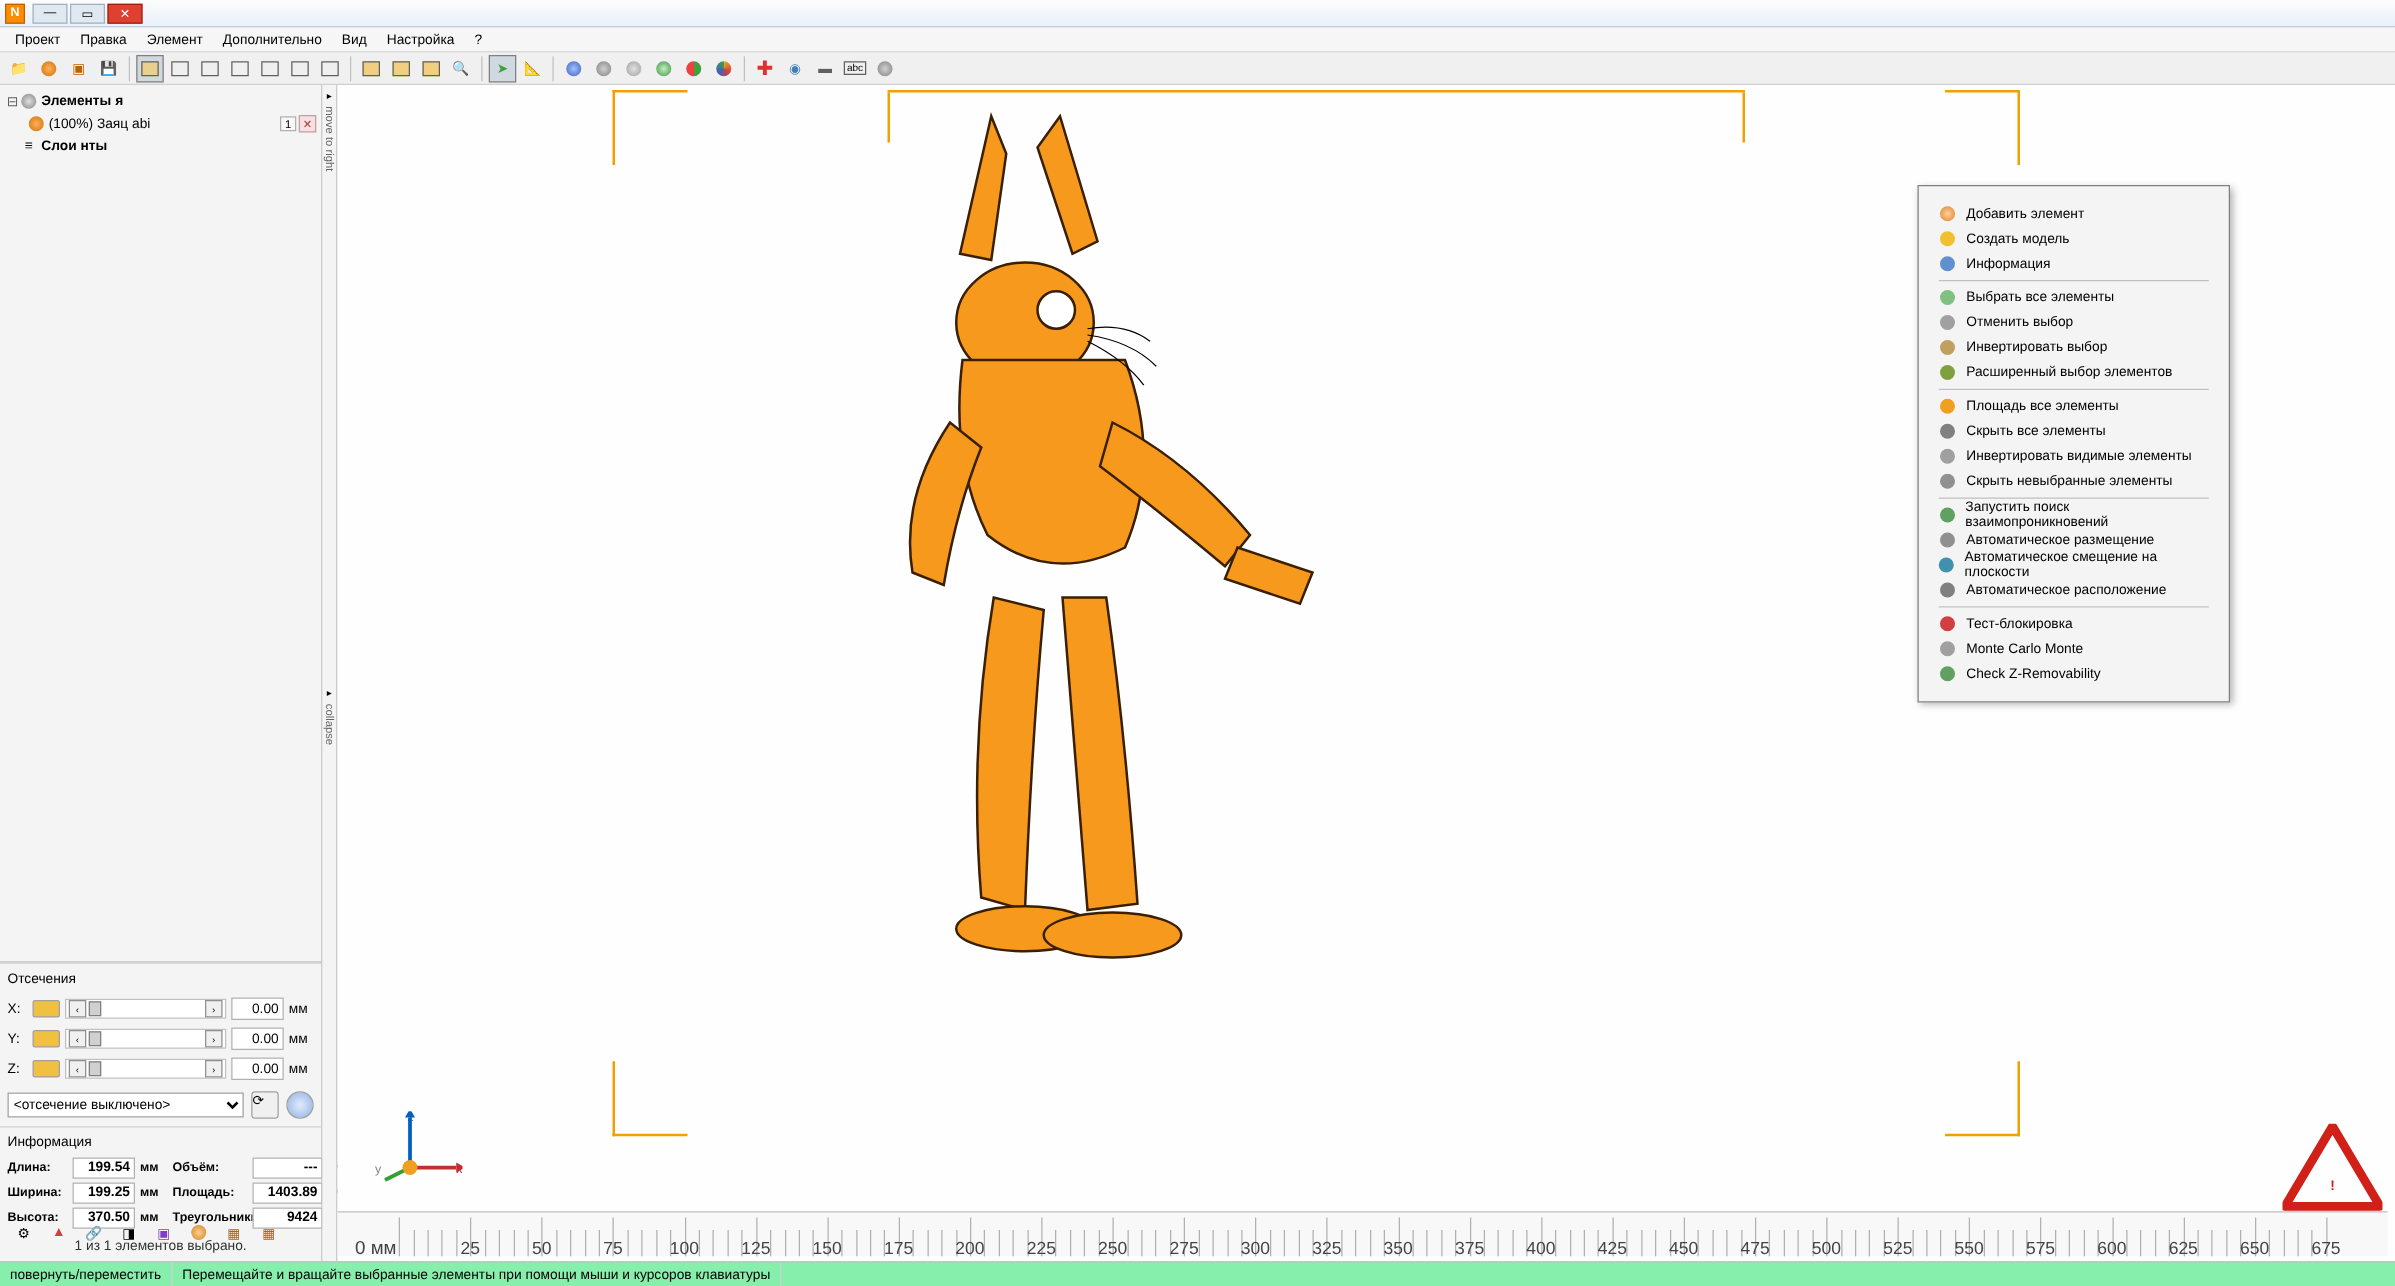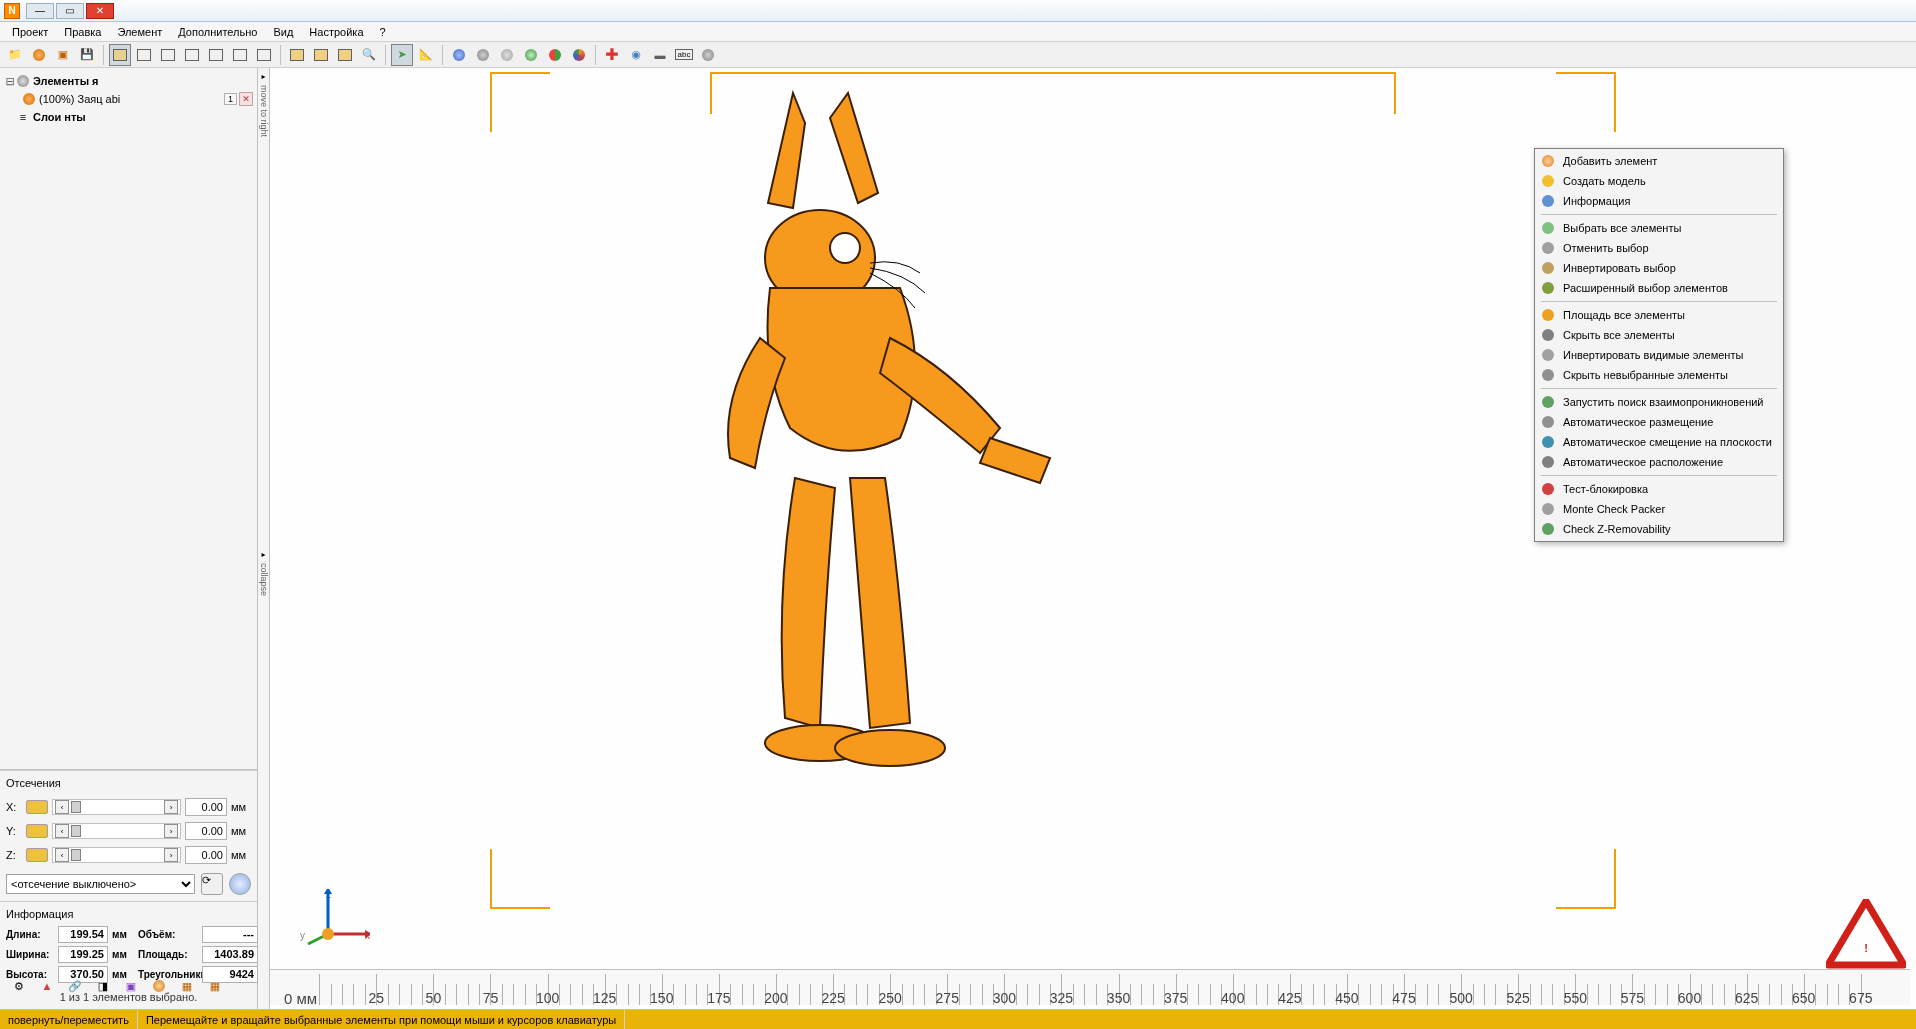--- a/index.html
+++ b/index.html
@@ -59,21 +59,21 @@
 .info-grid { display: grid; grid-template-columns: 48px 50px 22px 60px 56px 24px; gap: 3px 4px; align-items: center; font-weight: bold; }
 .info-grid .v { border: 1px solid #b0b0b0; background: #fff; text-align: right; padding: 1px 3px; height: 17px; }
 .info-grid .lbl, .info-grid .u { font-size: 10px; }
 .info-footer { text-align: center; margin-top: 8px; color: #333; }
 
 
 .bottom-tools { position: absolute; bottom: 20px; left: 4px; height: 46px; display: flex; align-items: center; gap: 6px; padding: 4px; z-index: 3; }
 .bottom-tools .bt { width: 22px; height: 22px; display: flex; align-items: center; justify-content: center; }
 
 
-.statusbar { position: absolute; bottom: 0; left: 0; right: 0; height: 20px; background: #eab308; border-top: 1px solid #c0c0c0; display: flex; align-items: center; }
+.statusbar { position: absolute; bottom: 0; left: 0; right: 0; height: 20px; background: #86efac; border-top: 1px solid #c0c0c0; display: flex; align-items: center; }
 .statusbar .cell { padding: 0 8px; border-right: 1px solid #d0d0d0; height: 100%; display: flex; align-items: center; }
 
 
 .bracket { position: absolute; border: 2px solid #f0a000; }
 .bracket.tl { top: 4px; left: 220px; width: 60px; height: 60px; border-right: none; border-bottom: none; }
 .bracket.tr { top: 4px; right: 300px; width: 60px; height: 60px; border-left: none; border-bottom: none; }
 .bracket.bl { bottom: 100px; left: 220px; width: 60px; height: 60px; border-right: none; border-top: none; }
 .bracket.br { bottom: 100px; right: 300px; width: 60px; height: 60px; border-left: none; border-top: none; }
 .bbox-top { position: absolute; top: 4px; left: 440px; right: 520px; height: 0; border-top: 2px solid #f0a000; }
 .bbox-top::before, .bbox-top::after { content: ''; position: absolute; top: 0; width: 2px; height: 40px; background: #f0a000; }
@@ -91,21 +91,21 @@
 
 
 .ruler { position: absolute; left: 0; right: 6px; bottom: 4px; height: 36px; border-top: 1px solid #c0c0c0; background: #f8f8f8; }
 .ruler-ticks { position: relative; height: 100%; }
 .ruler-tick { position: absolute; top: 4px; bottom: 0; width: 1px; background: #b0b0b0; }
 .ruler-tick.minor { top: 14px; }
 .ruler-lbl { position: absolute; top: 20px; font-size: 14px; color: #444; transform: translateX(-50%); }
 .ruler-unit { position: absolute; left: 14px; top: 20px; font-size: 15px; color: #444; }
 
 
-.ctx-menu { position: absolute; top: 80px; right: 132px; width: 250px; background: #f4f4f4; border: 1px solid #808080; box-shadow: 2px 2px 6px rgba(0,0,0,0.3); padding: 2px; z-index: 10; }
+.ctx-menu { position: absolute; top: 80px; right: 132px; width: 250px; background: #f4f4f4; border: 1px solid #808080; box-shadow: 2px 2px 6px rgba(0,0,0,0.3); padding: 12px; z-index: 10; }
 .ctx-item { display: flex; align-items: center; height: 20px; padding: 0 6px 0 2px; gap: 6px; cursor: default; }
 .ctx-sep { height: 1px; background: #c0c0c0; margin: 3px 4px; }
 .ctx-icon { width: 18px; height: 18px; display: flex; align-items: center; justify-content: center; }
 
 .ball { width: 12px; height: 12px; border-radius: 50%; display: inline-block; }
 .sq { width: 14px; height: 12px; border: 1px solid #606060; display: inline-block; }
 </style>
 </head>
 <body>
 
@@ -477,21 +477,21 @@
         <div class="ctx-item">
           <span class="ctx-icon">
             <span class="ball" style="background:#d04040"></span>
           </span>
           <span>Тест-блокировка</span>
         </div>
         <div class="ctx-item">
           <span class="ctx-icon">
             <span class="ball" style="background:#a0a0a0"></span>
           </span>
-          <span>Monte Check Packer</span>
+          <span>Monte Carlo Monte</span>
         </div>
         <div class="ctx-item">
           <span class="ctx-icon">
             <span class="ball" style="background:#60a060"></span>
           </span>
           <span>Check Z-Removability</span>
         </div>
       </div>
 
     <div class="ruler">

